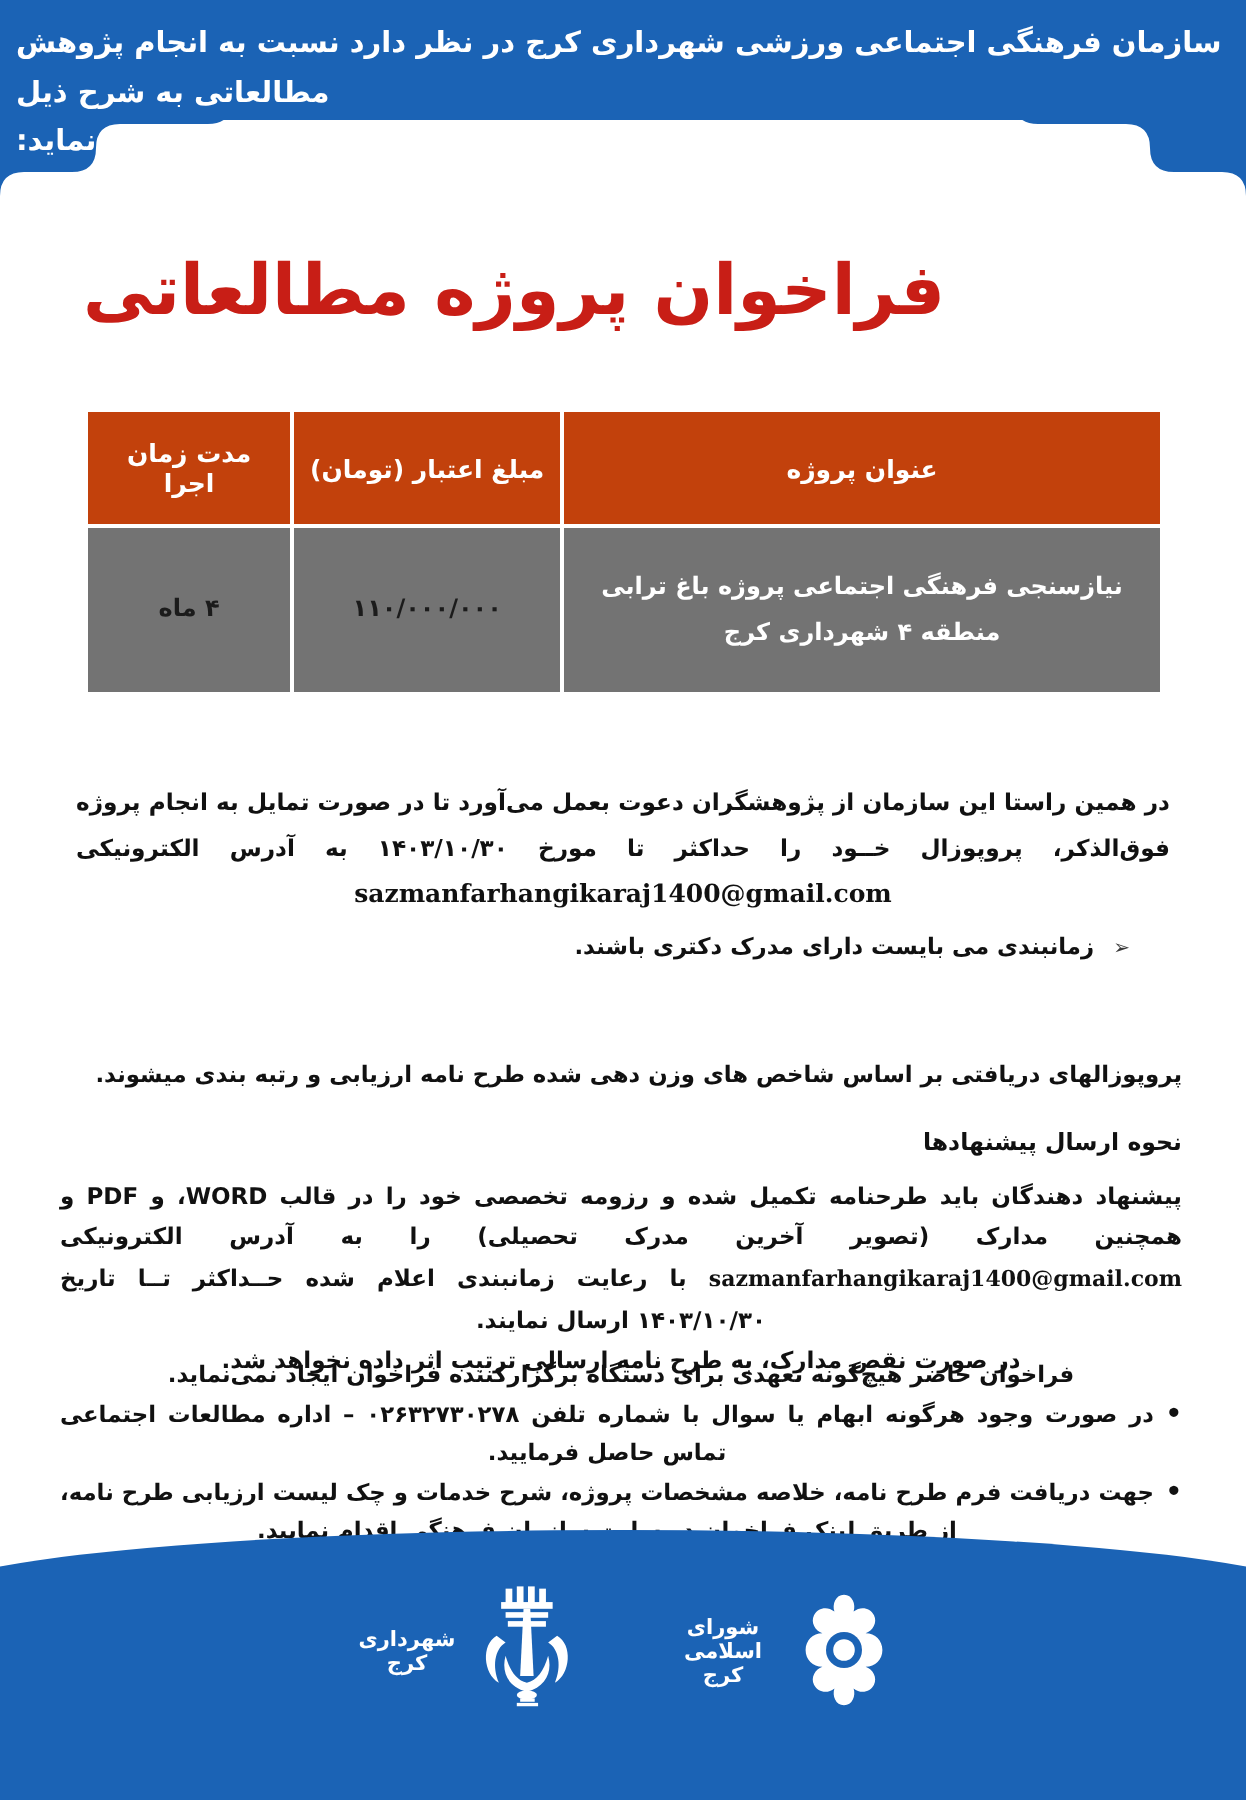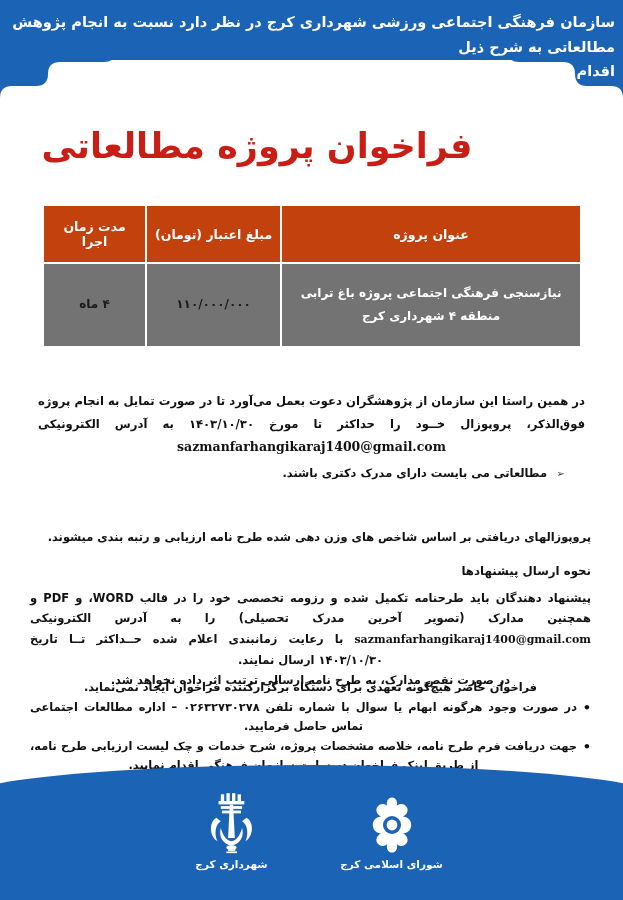--- a/index.html
+++ b/index.html
@@ -29,21 +29,21 @@
     height: 120px;
     background: #1b63b5;
     z-index: 1;
   }
   .top-headline {
     position: absolute;
     top: 10px;
     left: 0;
     width: 623px;
     z-index: 4;
-    text-align: right;
+    text-align: left;
     color: #ffffff;
     font-size: 14.5px;
     font-weight: bold;
     line-height: 1.7;
     padding: 0 8px;
     box-sizing: border-box;
     direction: rtl;
   }
   .top-headline .l2 {
     display: block;
@@ -263,21 +263,21 @@
     left: 0;
     width: 623px;
     display: flex;
     justify-content: center;
     align-items: flex-end;
     gap: 40px;
     z-index: 6;
   }
   .logo-item {
     display: flex;
-    flex-direction: column;
+    flex-direction: row;
     align-items: center;
     width: 120px;
   }
   .logo-glyph {
     height: 62px;
     display: flex;
     align-items: flex-end;
     justify-content: center;
   }
   .logo-caption {
@@ -350,21 +350,21 @@
       </table>
     </div>
 
     <div class="text-block para-intro">
       <span>در همین راستا این سازمان از پژوهشگران دعوت بعمل می‌آورد تا در صورت تمایل به انجام پروژه فوق‌الذکر، پروپوزال خــود را حداکثر تا مورخ ۱۴۰۳/۱۰/۳۰ به آدرس الکترونیکی</span>
       <span class="ltr">sazmanfarhangikaraj1400@gmail.com</span>
     </div>
 
     <div class="text-block bullet-row">
       <span class="arrow-marker">➢</span>
-      <span>مطالعاتی می بایست دارای مدرک دکتری باشند.</span>
+      <span>زمانبندی می بایست دارای مدرک دکتری باشند.</span>
     </div>
 
     <div class="text-block sec-eval-body">پروپوزالهای دریافتی بر اساس شاخص های وزن دهی شده طرح نامه ارزیابی و رتبه بندی میشوند.</div>
 
     <div class="text-block section-head sec-send-head">نحوه ارسال پیشنهادها</div>
 
     <div class="text-block sec-send-body">
       <span>پیشنهاد دهندگان باید طرحنامه تکمیل شده و رزومه تخصصی خود را در قالب WORD، و PDF و همچنین مدارک (تصویر آخرین مدرک تحصیلی) را به آدرس الکترونیکی</span>
       <span class="ltr">sazmanfarhangikaraj1400@gmail.com</span>
       <span>با رعایت زمانبندی اعلام شده حــداکثر تــا تاریخ ۱۴۰۳/۱۰/۳۰ ارسال نمایند.</span>

